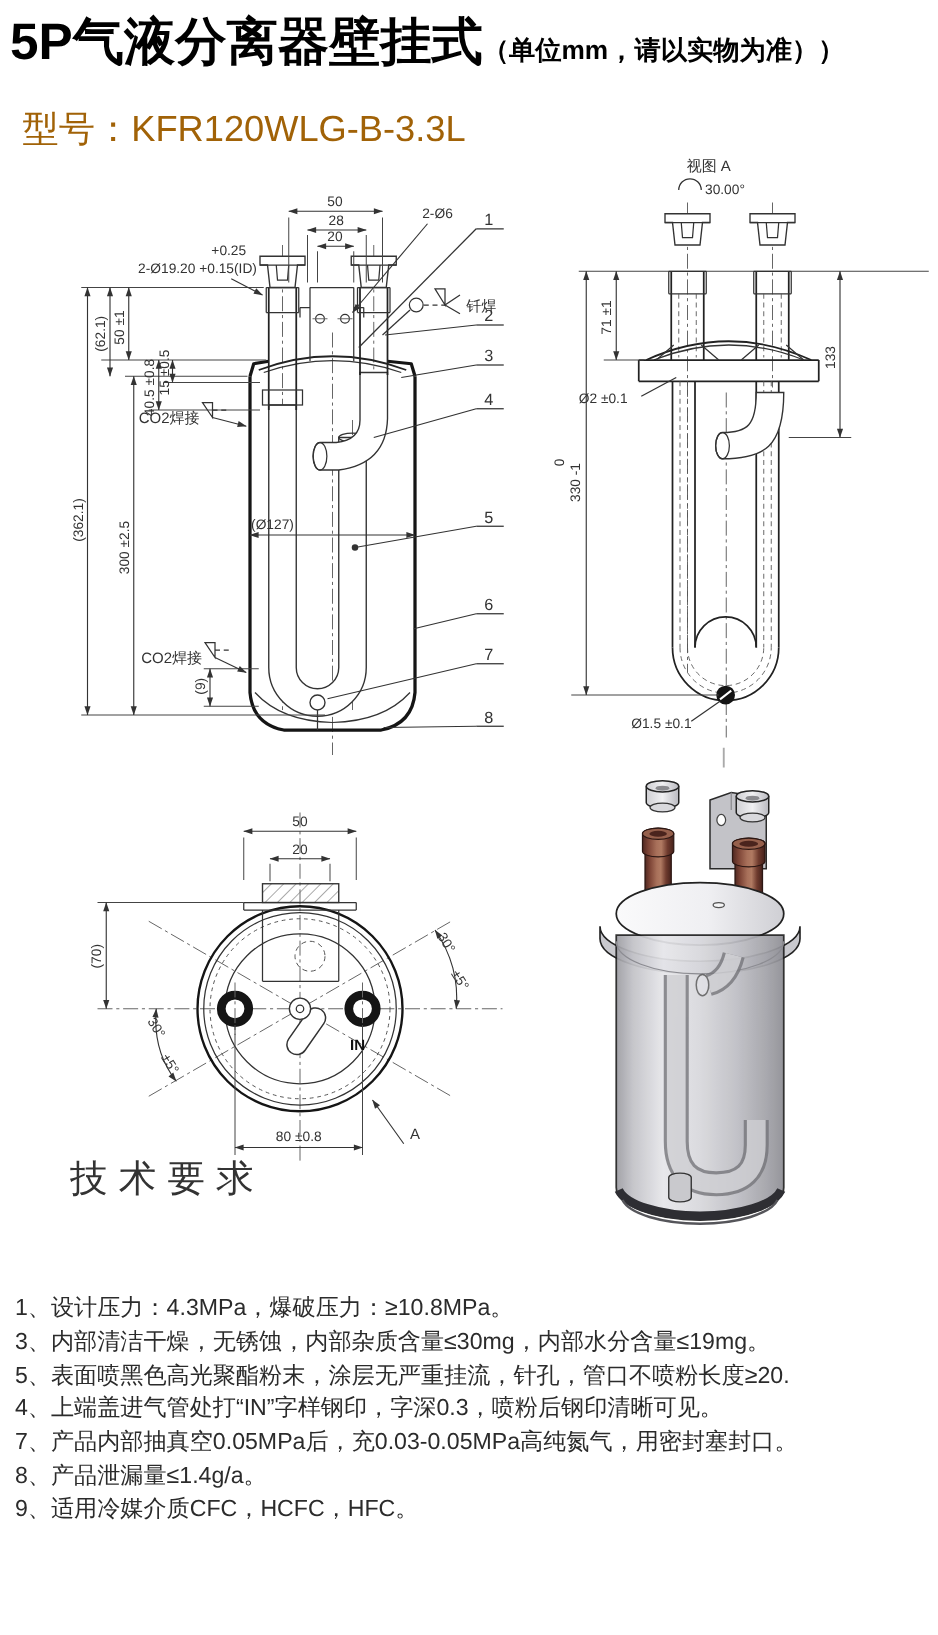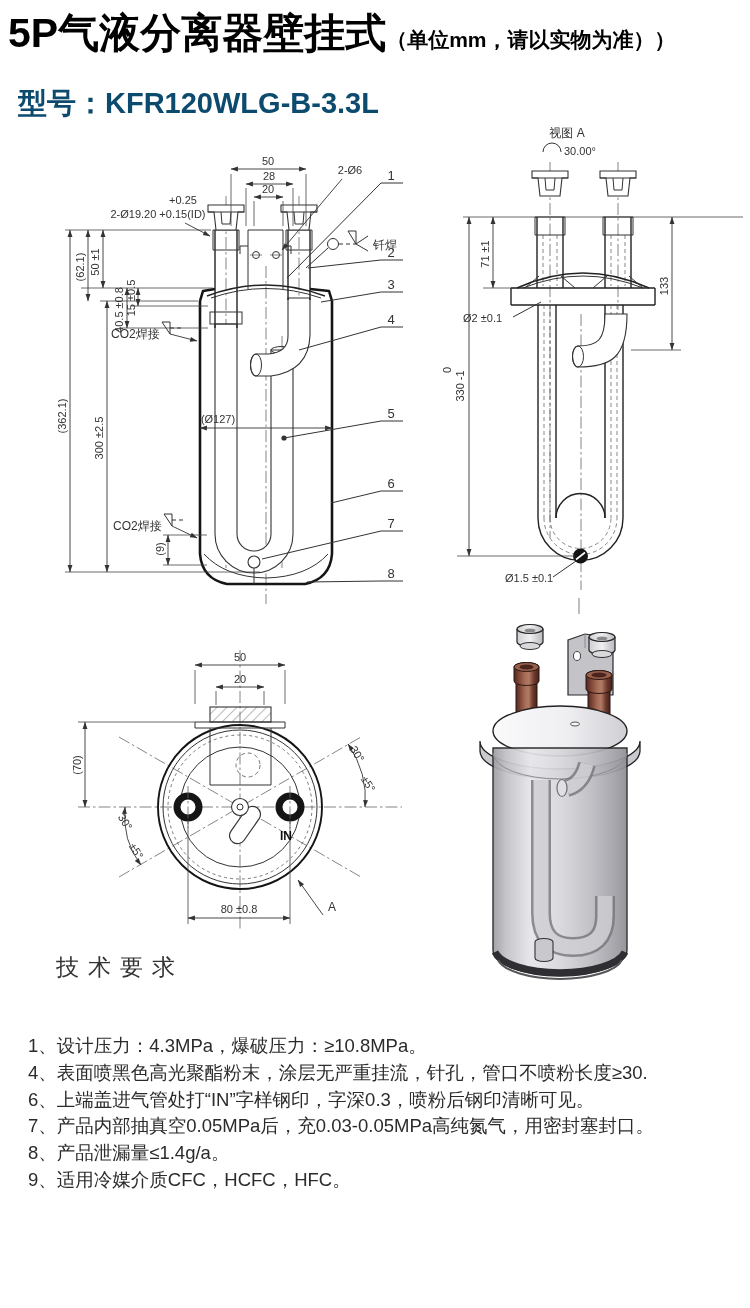--- a/index.html
+++ b/index.html
@@ -1,23 +1,23 @@
 <!DOCTYPE html>
 <html><head>
 <meta charset="utf-8">
 <style>
   html,body{margin:0;padding:0;background:#fff;}
   .sheet{position:relative;width:750px;height:1308px;background:#ffffff;overflow:hidden;
          font-family:"Liberation Sans",sans-serif;color:#111;}
   .title-row{position:absolute;left:8px;top:6px;white-space:nowrap;}
   .title{font-size:41px;font-weight:700;color:#000;letter-spacing:0px;}
   .title-note{font-size:21px;font-weight:700;color:#000;}
-  .model{position:absolute;left:18px;top:84px;font-size:29px;font-weight:700;color:#0c4a6e;}
-  .tech-heading{position:absolute;left:56px;top:952px;font-size:23px;color:#333;letter-spacing:9px;}
-  .notes{position:absolute;left:28px;top:1033px;width:710px;font-size:18.5px;line-height:26.8px;color:#2b2b2b;}
+  .model{position:absolute;left:18px;top:84px;font-size:29px;font-weight:400;color:#a16207;}
+  .tech-heading{position:absolute;left:56px;top:923px;font-size:30px;color:#333;letter-spacing:9px;}
+  .notes{position:absolute;left:12px;top:1033px;width:710px;font-size:18.5px;line-height:26.8px;color:#2b2b2b;}
   .notes div{white-space:nowrap;}
   svg{position:absolute;}
   .thick{stroke:#151515;stroke-width:2.6;fill:none;stroke-linejoin:round;}
   .med{stroke:#222;stroke-width:1.4;fill:none;}
   .thin{stroke:#333;stroke-width:1;fill:none;}
   .thinf{stroke:#333;stroke-width:1.1;fill:#fff;}
   .ext{stroke:#444;stroke-width:.8;fill:none;}
   .dimln{stroke:#333;stroke-width:.9;fill:none;}
   .cl{stroke:#666;stroke-width:.8;fill:none;stroke-dasharray:12 3 2.5 3;}
   .hid{stroke:#555;stroke-width:.7;fill:none;stroke-dasharray:4 3;}
@@ -423,20 +423,21 @@
       <path d="M60,354 A66,25 0 0 0 190,354" fill="none" stroke="#2e2e33" stroke-width="7"></path>
       <path d="M100,344 A9,3.5 0 0 1 118,344 L118,360 A9,3.5 0 0 1 100,360 Z" fill="#c9c9cd" stroke="#333" stroke-width="1.1"></path>
       <path d="M63,362 A63,23 0 0 0 187,362" fill="none" stroke="#55555a" stroke-width="2"></path>
     </g>
   </svg>
 
   <div class="tech-heading">技术要求</div>
 
   <div class="notes">
     <div>1、设计压力：4.3MPa，爆破压力：≥10.8MPa。</div>
-    <div>4、表面喷黑色高光聚酯粉末，涂层无严重挂流，针孔，管口不喷粉长度≥30.</div>
-    <div>6、上端盖进气管处打“IN”字样钢印，字深0.3，喷粉后钢印清晰可见。</div>
+    <div>3、内部清洁干燥，无锈蚀，内部杂质含量≤30mg，内部水分含量≤19mg。</div>
+    <div>5、表面喷黑色高光聚酯粉末，涂层无严重挂流，针孔，管口不喷粉长度≥20.</div>
+    <div>4、上端盖进气管处打“IN”字样钢印，字深0.3，喷粉后钢印清晰可见。</div>
     <div>7、产品内部抽真空0.05MPa后，充0.03-0.05MPa高纯氮气，用密封塞封口。</div>
     <div>8、产品泄漏量≤1.4g/a。</div>
     <div>9、适用冷媒介质CFC，HCFC，HFC。</div>
   </div>
 
 </div>
 
 </body></html>

